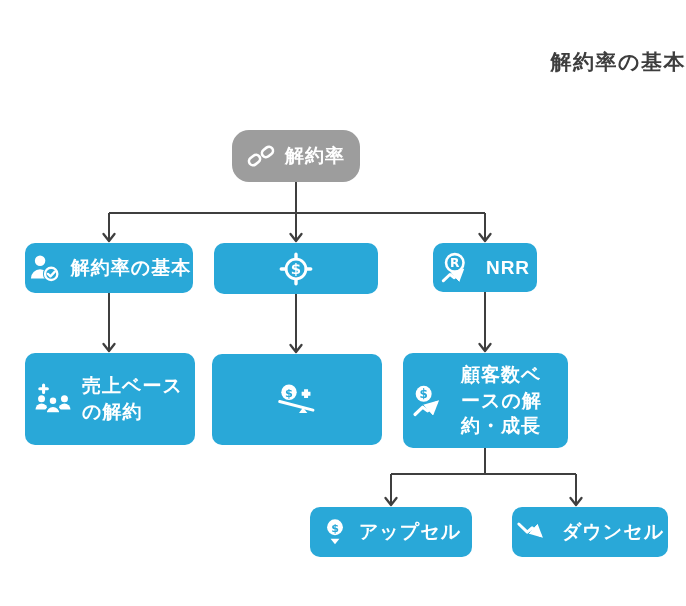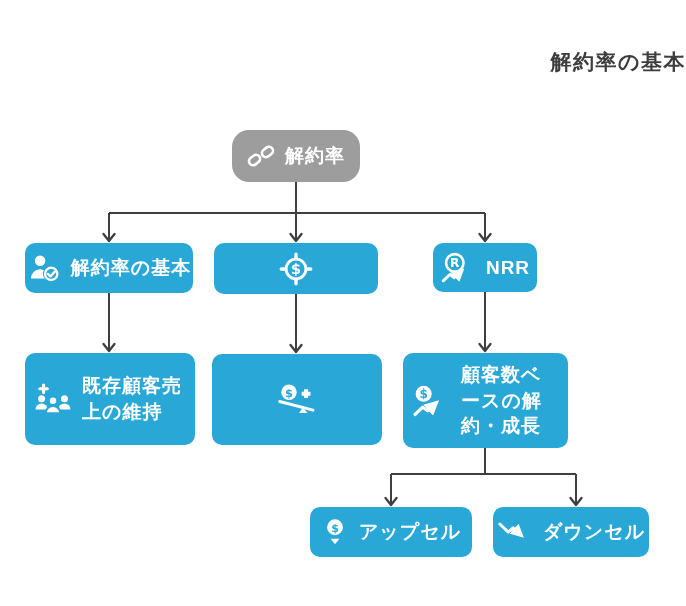--- a/index.html
+++ b/index.html
@@ -120,21 +120,21 @@
       <svg width="38" height="35" viewBox="0 0 28 26">
         <path d="M7 2.2v5.6 M4.2 5h5.6" stroke="#ffffff" stroke-width="2.3" stroke-linecap="round" fill="none"></path>
         <circle cx="5.5" cy="12.5" r="2.6" fill="#ffffff"></circle>
         <path d="M1 20.5a4.5 4.5 0 0 1 9 0z" fill="#ffffff"></path>
         <circle cx="22.5" cy="12.5" r="2.6" fill="#ffffff"></circle>
         <path d="M18 20.5a4.5 4.5 0 0 1 9 0z" fill="#ffffff"></path>
         <circle cx="14" cy="14" r="3.2" fill="#ffffff" stroke="#29a8d8" stroke-width="1.6"></circle>
         <path d="M8.6 23.2a5.4 5.4 0 0 1 10.8 0z" fill="#ffffff" stroke="#29a8d8" stroke-width="1.6"></path>
       </svg>
     </span>
-    <span class="label wrap">既存顧客売上の維持</span>
+    <span class="label wrap">売上ベースの解約</span>
   </div>
 
   <div class="node blue" style="left:212px;top:354px;width:170px;height:91px">
     <span class="icon">
       <svg width="40" height="35" viewBox="0 0 30 26">
         <path d="M2 14.5L27 21" stroke="#ffffff" stroke-width="2.2" fill="none" stroke-linecap="round"></path>
         <polygon points="19.5,19 16.5,23.2 22.8,23.2" fill="#ffffff"></polygon>
         <circle cx="9" cy="7.5" r="5.8" fill="#ffffff"></circle>
         <text x="9" y="10.8" font-size="8.5" text-anchor="middle" class="knock">$</text>
         <path d="M21.8 5.3v6.6 M18.5 8.6h6.6" stroke="#ffffff" stroke-width="3" fill="none"></path>
@@ -157,21 +157,21 @@
     <span class="icon">
       <svg width="28" height="33" viewBox="0 0 24 28">
         <circle cx="12" cy="9.5" r="6.8" fill="#ffffff"></circle>
         <text x="12" y="13.3" font-size="9.5" text-anchor="middle" class="knock">$</text>
         <polygon points="8.2,19.3 15.8,19.3 12,24" fill="#ffffff"></polygon>
       </svg>
     </span>
     <span class="label">アップセル</span>
   </div>
 
-  <div class="node blue" style="left:493px;top:507px;width:156px;height:50px">
+  <div class="node blue" style="left:512px;top:507px;width:156px;height:50px">
     <span class="icon">
       <svg width="36" height="27" viewBox="0 0 32 24">
         <path d="M2.5 4.5l7.5 7.2 4.3-3.8 7 6.4" fill="none" stroke="#ffffff" stroke-width="2.6" stroke-linecap="round" stroke-linejoin="round" marker-end="url(#ah-white)"></path>
       </svg>
     </span>
     <span class="label">ダウンセル</span>
   </div>
 
 </div>
 

